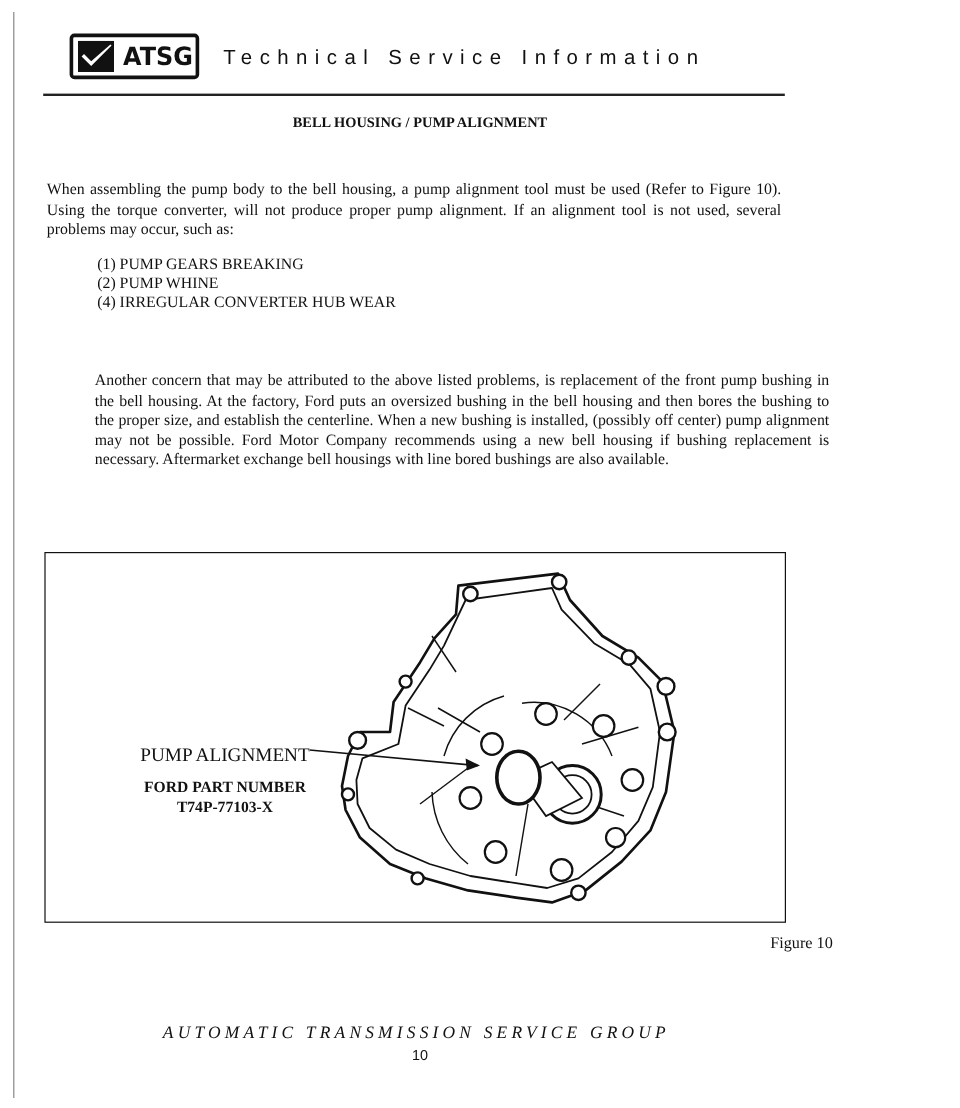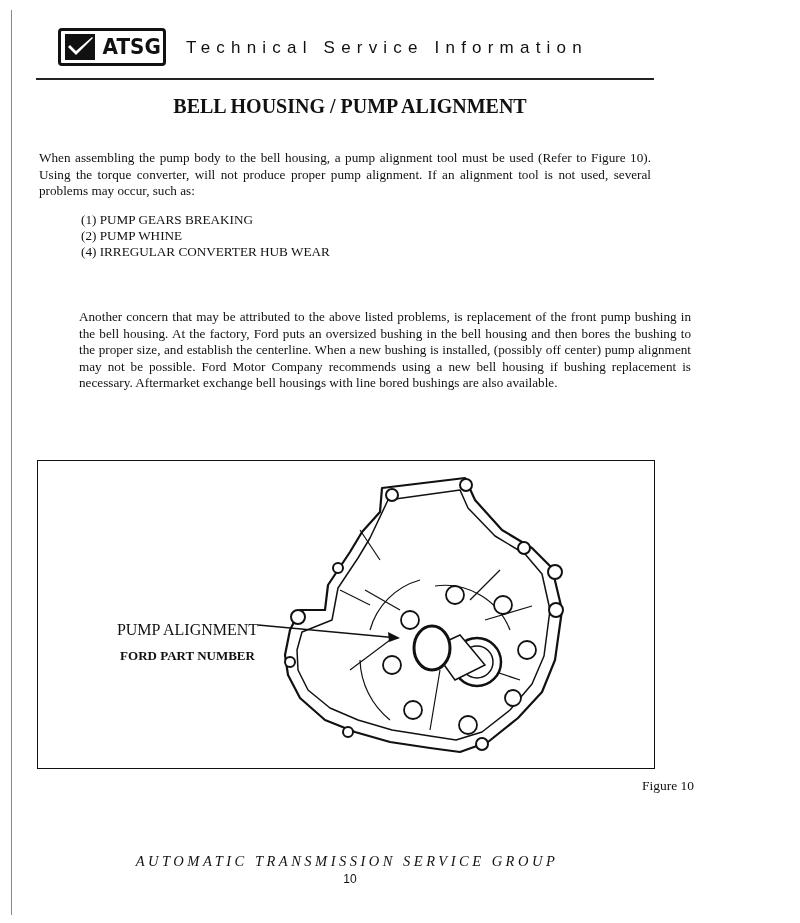--- a/index.html
+++ b/index.html
@@ -3,21 +3,21 @@
 <meta charset="utf-8">
 <style>
   html, body { margin: 0; padding: 0; background: #ffffff; }
   body { width: 800px; height: 923px; position: relative; overflow: hidden; font-family: "Liberation Serif", serif; color: #111; }
   .scan-edge { position: absolute; left: 11px; top: 10px; width: 1px; height: 905px; background: #888; }
   .logo { position: absolute; left: 38px; top: 28px; width: 108px; height: 38px; border: 3px solid #111; border-radius: 4px; box-sizing: border-box; display: flex; align-items: center; margin-left: 20px; }
   .logo svg { margin-left: 4px; }
   .logo-text { font-family: "DejaVu Sans", sans-serif; font-weight: bold; font-size: 21px; margin-left: 6px; letter-spacing: 0px; transform: scaleX(0.95); }
   .header-title { position: absolute; left: 186px; top: 38px; font-family: "Liberation Sans", sans-serif; font-size: 17px; letter-spacing: 6.2px; }
   .rule { position: absolute; left: 36px; top: 78px; width: 618px; height: 2px; background: #222; }
-  .page-title { position: absolute; left: 0; width: 700px; top: 95px; text-align: center; font-weight: bold; font-size: 20px; }
+  .page-title { position: absolute; left: 0; width: 700px; top: 95px; text-align: center; font-weight: bold; font-size: 12px; }
   .para { position: absolute; left: 39px; width: 612px; font-size: 13.2px; line-height: 16.5px; text-align: justify; }
   .p1 { top: 150px; }
   .list { position: absolute; left: 81px; top: 212px; font-size: 13.2px; line-height: 16.2px; }
   .p2 { top: 309px; margin-left: 40px; }
   .figure-box { position: absolute; left: 37px; top: 460px; width: 618px; height: 309px; border: 1.5px solid #111; box-sizing: border-box; }
   .callout { position: absolute; left: 100px; top: 620px; width: 175px; text-align: center; font-size: 16px; line-height: 19px; }
   .callout .sub { font-weight: bold; font-size: 13px; line-height: 17px; margin-top: 8px; }
   .drawing { position: absolute; left: 270px; top: 470px; }
   .caption { position: absolute; left: 0; width: 694px; top: 778px; text-align: right; font-size: 13.5px; }
   .footer { position: absolute; left: 0; width: 694px; top: 853px; text-align: center; font-style: italic; font-size: 14.5px; letter-spacing: 3.5px; }
@@ -48,20 +48,21 @@
   <div>(4) IRREGULAR CONVERTER HUB WEAR</div>
 </div>
 
 <div class="para p2">Another concern that may be attributed to the above listed problems, is replacement of the front pump bushing in the bell housing. At the factory, Ford puts an oversized bushing in the bell housing and then bores the bushing to the proper size, and establish the centerline. When a new bushing is installed, (possibly off center) pump alignment may not be possible. Ford Motor Company recommends using a new bell housing if bushing replacement is necessary. Aftermarket exchange bell housings with line bored bushings are also available.</div>
 
 <div class="figure-box"></div>
 
 <div class="callout">
   <div>PUMP ALIGNMENT</div>
   <div class="sub">FORD PART NUMBER</div>
+  <div class="sub" style="margin-top:0">T74P-77103-X</div>
 </div>
 
 <svg class="drawing" width="330" height="295" viewBox="0 0 330 295">
   <g fill="none" stroke="#111" stroke-width="2.2" stroke-linejoin="round">
 
     <path d="M112 18 L195 8 L205 30 L232 60 L262 78 L282 98 L292 140 L285 190 L272 222 L248 248 L218 272 L190 282 L160 278 L120 272 L85 262 L55 250 L30 228 L18 205 L15 185 L20 160 L30 140 L55 140 L58 115 L80 82 L92 62 L110 42 Z"></path>
     <path d="M118 30 L190 20 L198 38 L225 66 L255 84 L272 104 L280 140 L274 186 L262 214 L240 240 L212 262 L186 270 L160 266 L122 260 L88 250 L60 238 L38 220 L28 200 L27 180 L32 162 L62 150 L68 118 L88 88 L100 68 Z" stroke-width="1.5"></path>
   </g>
   <g fill="#fff" stroke="#111" stroke-width="2">
     <circle cx="122" cy="25" r="6"></circle>

